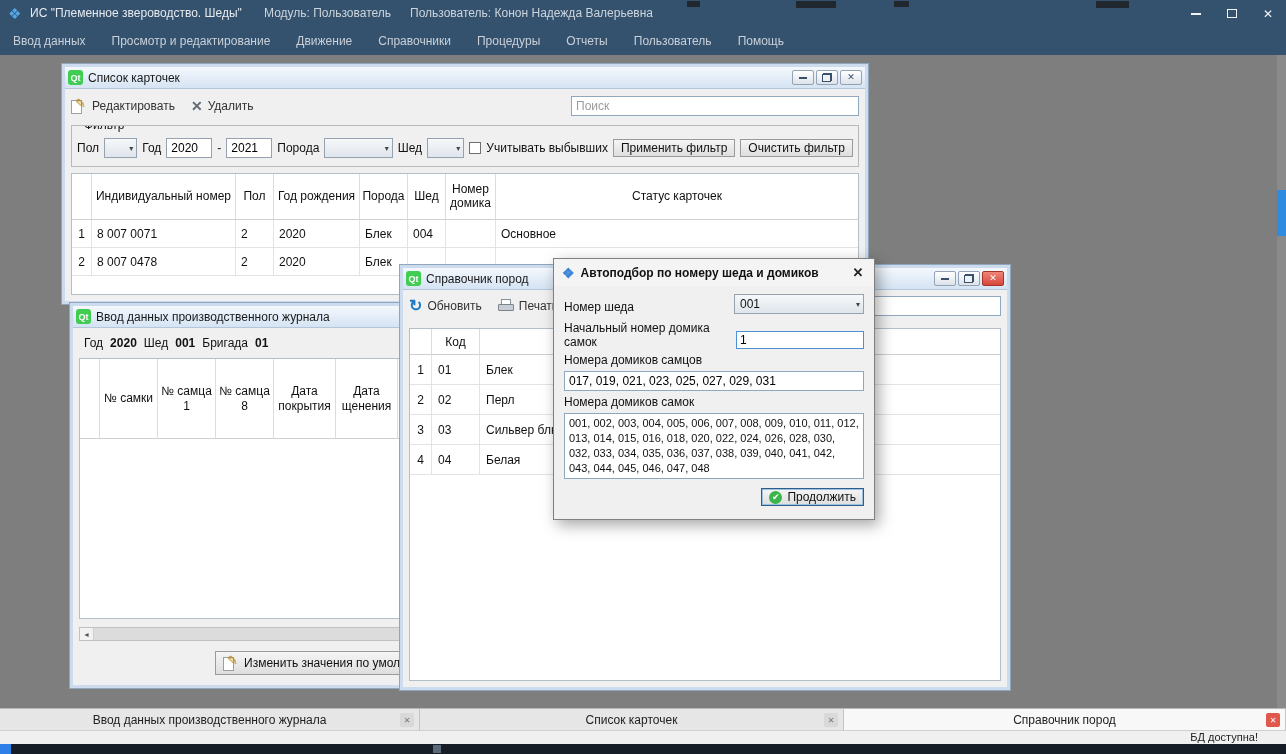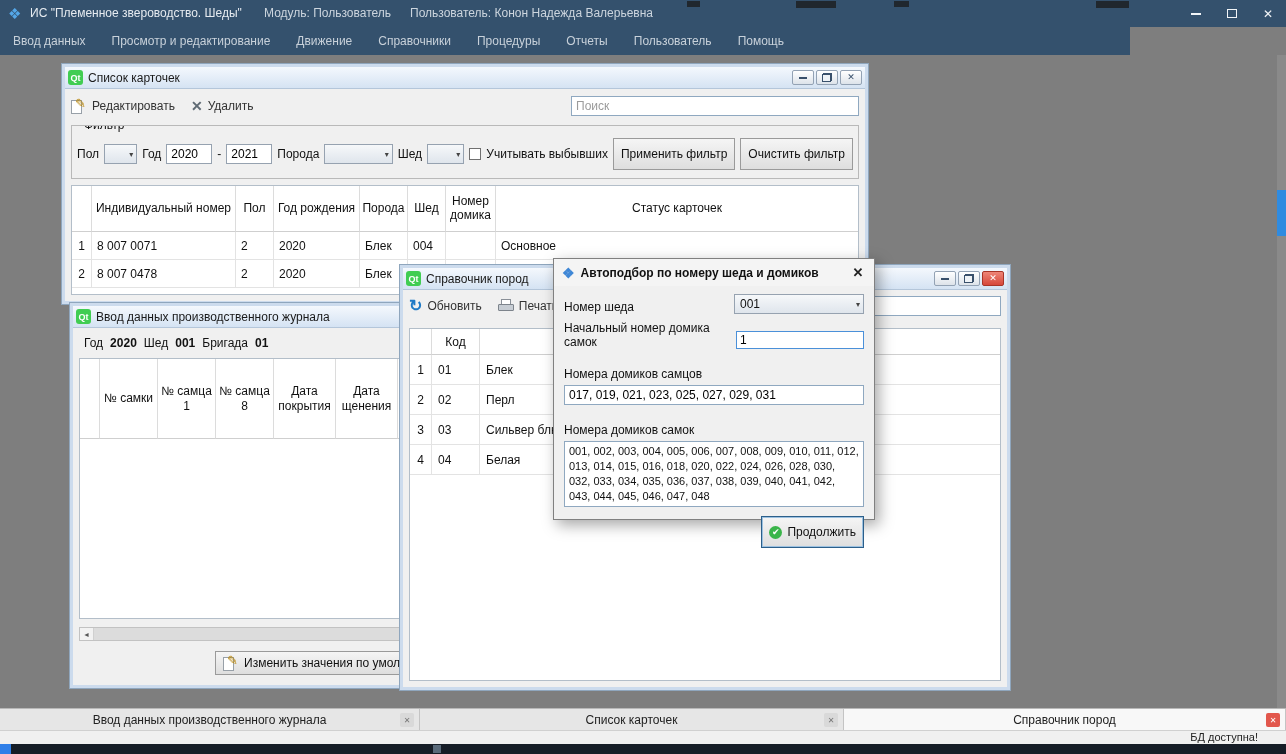--- a/index.html
+++ b/index.html
@@ -13,21 +13,21 @@
   .app-icon { position:absolute; left:8px; top:4px; color:#54a7e8; font-size:15px; line-height:19px; }
   .app-title { position:absolute; left:30px; top:0; line-height:27px; color:#e6ebf0; }
   .app-module { position:absolute; left:264px; top:0; line-height:27px; color:#ccd5de; }
   .app-user { position:absolute; left:410px; top:0; line-height:27px; color:#ccd5de; }
   .app-controls { position:absolute; right:0; top:0; height:27px; display:flex; }
   .app-ctrl { width:36px; height:27px; display:flex; align-items:center; justify-content:center; color:#f2f5f8; }
   .g-min { display:block; width:10px; height:2px; background:currentColor; }
   .g-max { display:block; width:10px; height:9px; border:1px solid currentColor; }
   .g-x { font-size:12px; line-height:1; }
 
-  .menubar { position:absolute; left:0; top:27px; width:1130px; height:28px; background:#34516d; display:flex; align-items:center; color:#c8d1da; }
+  .menubar { position:absolute; left:0; top:27px; width:1286px; height:28px; background:#34516d; display:flex; align-items:center; color:#c8d1da; }
   .menu-item { padding:0 13px; line-height:28px; white-space:nowrap; }
 
   .artifact { position:absolute; background:#20272e; }
 
   .mdi { position:absolute; left:0; top:55px; width:1286px; height:653px; background:#7e7e7e; }
   .mdi-vtrack { position:absolute; left:1277px; top:55px; width:9px; height:653px; background:#8a8a8a; }
   .mdi-vthumb { position:absolute; left:1277px; top:190px; width:9px; height:46px; background:#2f8be0; z-index:5; }
 
   
   .win { position:absolute; background:#f0f0f0; border:3px solid #ccdbed; outline:1px solid #8fa6bd; display:flex; flex-direction:column; }
@@ -36,21 +36,21 @@
   .qt-icon { width:15px; height:15px; flex:0 0 15px; background:#41cd52; color:#fff; font-weight:bold; font-size:9px; display:flex; align-items:center; justify-content:center; border-radius:3px; }
   .win-ctrls { display:flex; gap:2px; }
   .wbtn { width:22px; height:15px; border:1px solid #93a2b4; border-radius:2px; background:linear-gradient(#ffffff,#dde3ea); display:flex; align-items:center; justify-content:center; color:#39506b; }
   .wbtn .g-min { width:8px; height:2px; }
   .g-restore { position:relative; display:block; width:10px; height:9px; }
   .g-restore::before { content:""; position:absolute; right:0; top:0; width:7px; height:6px; border:1px solid currentColor; }
   .g-restore::after { content:""; position:absolute; left:0; bottom:0; width:7px; height:6px; border:1px solid currentColor; background:#eef2f6; }
   .wbtn .g-x { font-size:9px; }
   .wbtn.close-red { background:linear-gradient(#ee8577,#d6473a); border-color:#a83427; color:#fff; }
 
-  .btn { height:32px; border:1px solid #9a9a9a; background:linear-gradient(#f5f5f5,#dedede); padding:0 7px; display:flex; align-items:center; white-space:nowrap; color:#111; }
+  .btn { height:18px; border:1px solid #9a9a9a; background:linear-gradient(#f5f5f5,#dedede); padding:0 7px; display:flex; align-items:center; white-space:nowrap; color:#111; }
   .combo { height:20px; border:1px solid #96a2b0; background:linear-gradient(#f6f8fa,#dfe5ec); position:relative; display:flex; align-items:center; padding:0 16px 0 5px; }
   .combo .arr { position:absolute; right:3px; top:50%; transform:translateY(-50%); font-size:8px; color:#444; }
   .yearbox { width:46px; height:20px; border:1px solid #96a2b0; background:#fff; padding:0 4px; font-family:inherit; font-size:12px; }
   input::placeholder { color:#9b9b9b; }
 
   
   .win-cards { left:62px; top:64px; width:806px; height:240px; z-index:1; }
   .cards-toolbar { display:flex; align-items:center; gap:16px; padding:7px 6px 5px; }
   .toolbtn { display:flex; align-items:center; gap:5px; color:#333; }
   .icon-edit { position:relative; width:16px; height:17px; display:inline-block; }
@@ -110,21 +110,21 @@
   .dlg { position:absolute; left:553px; top:258px; width:322px; height:262px; z-index:10; background:#f0f0f0; border:1px solid #808080; box-shadow:4px 5px 14px rgba(0,0,0,0.35); display:flex; flex-direction:column; }
   .dlg-tb { height:27px; flex:0 0 27px; background:#f4f4f4; display:flex; align-items:center; gap:6px; padding:0 0 0 8px; font-weight:600; }
   .dlg-icon { color:#3f87d6; font-size:14px; }
   .dlg-tb .dtitle { flex:1; white-space:nowrap; overflow:hidden; }
   .dlg-close { width:32px; height:27px; display:flex; align-items:center; justify-content:center; font-size:13px; color:#222; }
   .dlg-body { padding:8px 10px; display:flex; flex-direction:column; }
   .dlg-row { display:flex; align-items:flex-end; }
   .dlg-row + .dlg-row { margin-top:7px; }
   .dlg-combo { margin-left:auto; width:130px; }
   .dlg-start-input { margin-left:auto; width:128px; height:18px; border:1px solid #4a90d9; background:#fff; padding:0 3px; font-family:inherit; font-size:12px; }
-  .dlg-label { margin-top:18px; }
+  .dlg-label { margin-top:4px; }
   .dlg-wide-input { margin-top:4px; width:100%; height:20px; border:1px solid #8fa8c0; background:#fff; padding:0 4px; font-family:inherit; font-size:12px; }
   .dlg-textarea { margin-top:4px; height:66px; border:1px solid #8fa8c0; background:#fff; padding:2px 4px; font-size:11px; line-height:15px; overflow:hidden; }
   .dlg-btnrow { display:flex; justify-content:flex-end; margin-top:9px; }
   .dlg-continue { border:1px solid #2c5f8a; box-shadow:inset 0 0 0 1px #9cc1e0; gap:5px; }
   .check-icon { width:13px; height:13px; border-radius:50%; background:#3ab54a; color:#fff; font-size:9px; display:flex; align-items:center; justify-content:center; }
 
   
   .mdi-tabs { position:absolute; left:0; top:708px; width:1286px; height:22px; background:#ededed; border-top:1px solid #b8b8b8; display:flex; z-index:20; }
   .mdi-tab { position:relative; display:flex; align-items:center; justify-content:center; border-right:1px solid #c4c4c4; background:#e6e6e6; color:#222; }
   .mdi-tab.active { background:#f8f8f8; }

